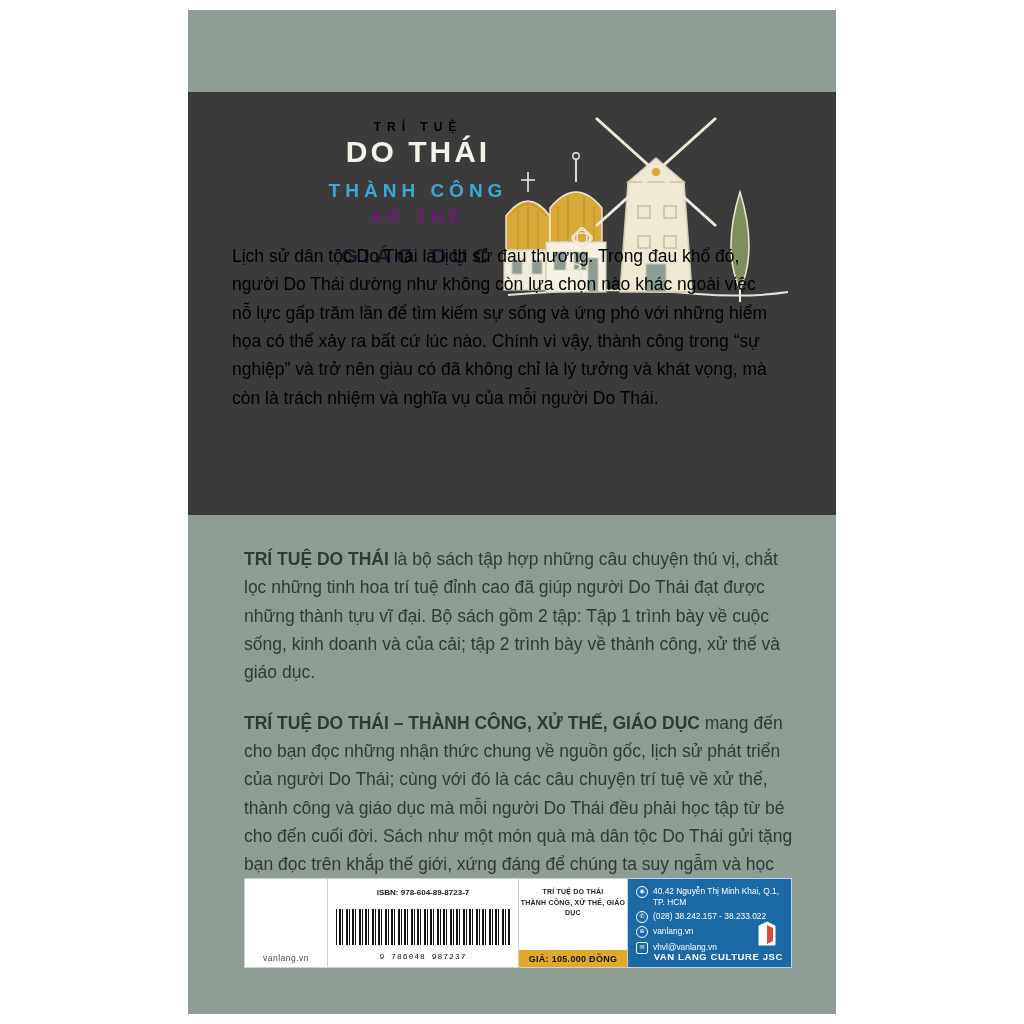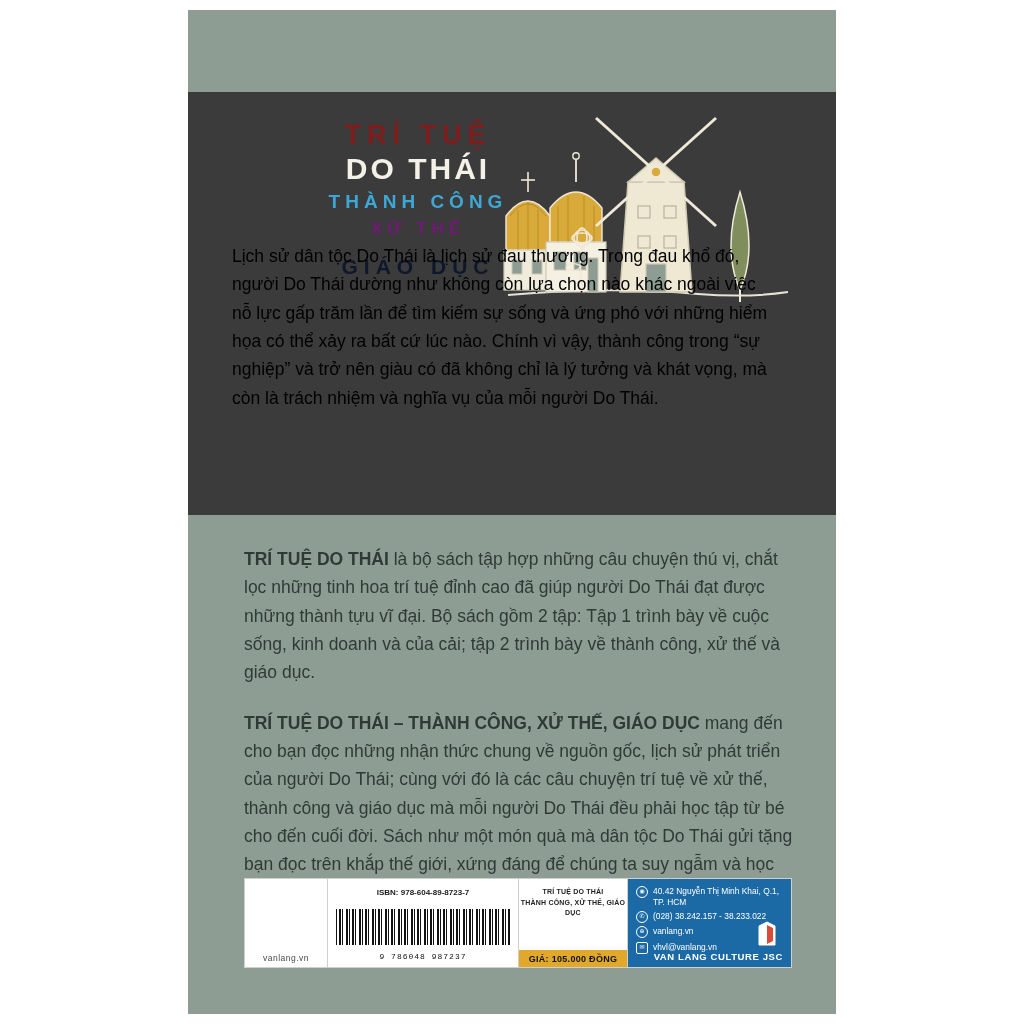--- a/index.html
+++ b/index.html
@@ -41,39 +41,39 @@
   
   .title-block {
     position: absolute;
     left: 120px;
     top: 110px;
     width: 220px;
     text-align: center;
     color: #f2efe6;
   }
   .t-tri-tue {
-    font-size: 27px;
+    font-size: 12px;
     letter-spacing: 6px;
-    color: #7f1d1d;
+    color: #000000;
     font-weight: bold;
     margin-bottom: 2px;
   }
   .t-dothai {
     font-size: 30px;
     letter-spacing: 3px;
     font-weight: bold;
     color: #f4f1e8;
     line-height: 1.05;
   }
   .t-thanhcong {
     font-size: 19px;
     letter-spacing: 5px;
     color: #3fa7d6;
     font-weight: bold;
-    margin-top: 6px;
+    margin-top: 12px;
   }
   .t-xuthe {
     font-size: 17px;
     letter-spacing: 5px;
     color: #701a75;
     font-weight: bold;
     margin-top: 6px;
   }
   .t-giaoduc {
     font-size: 21px;

